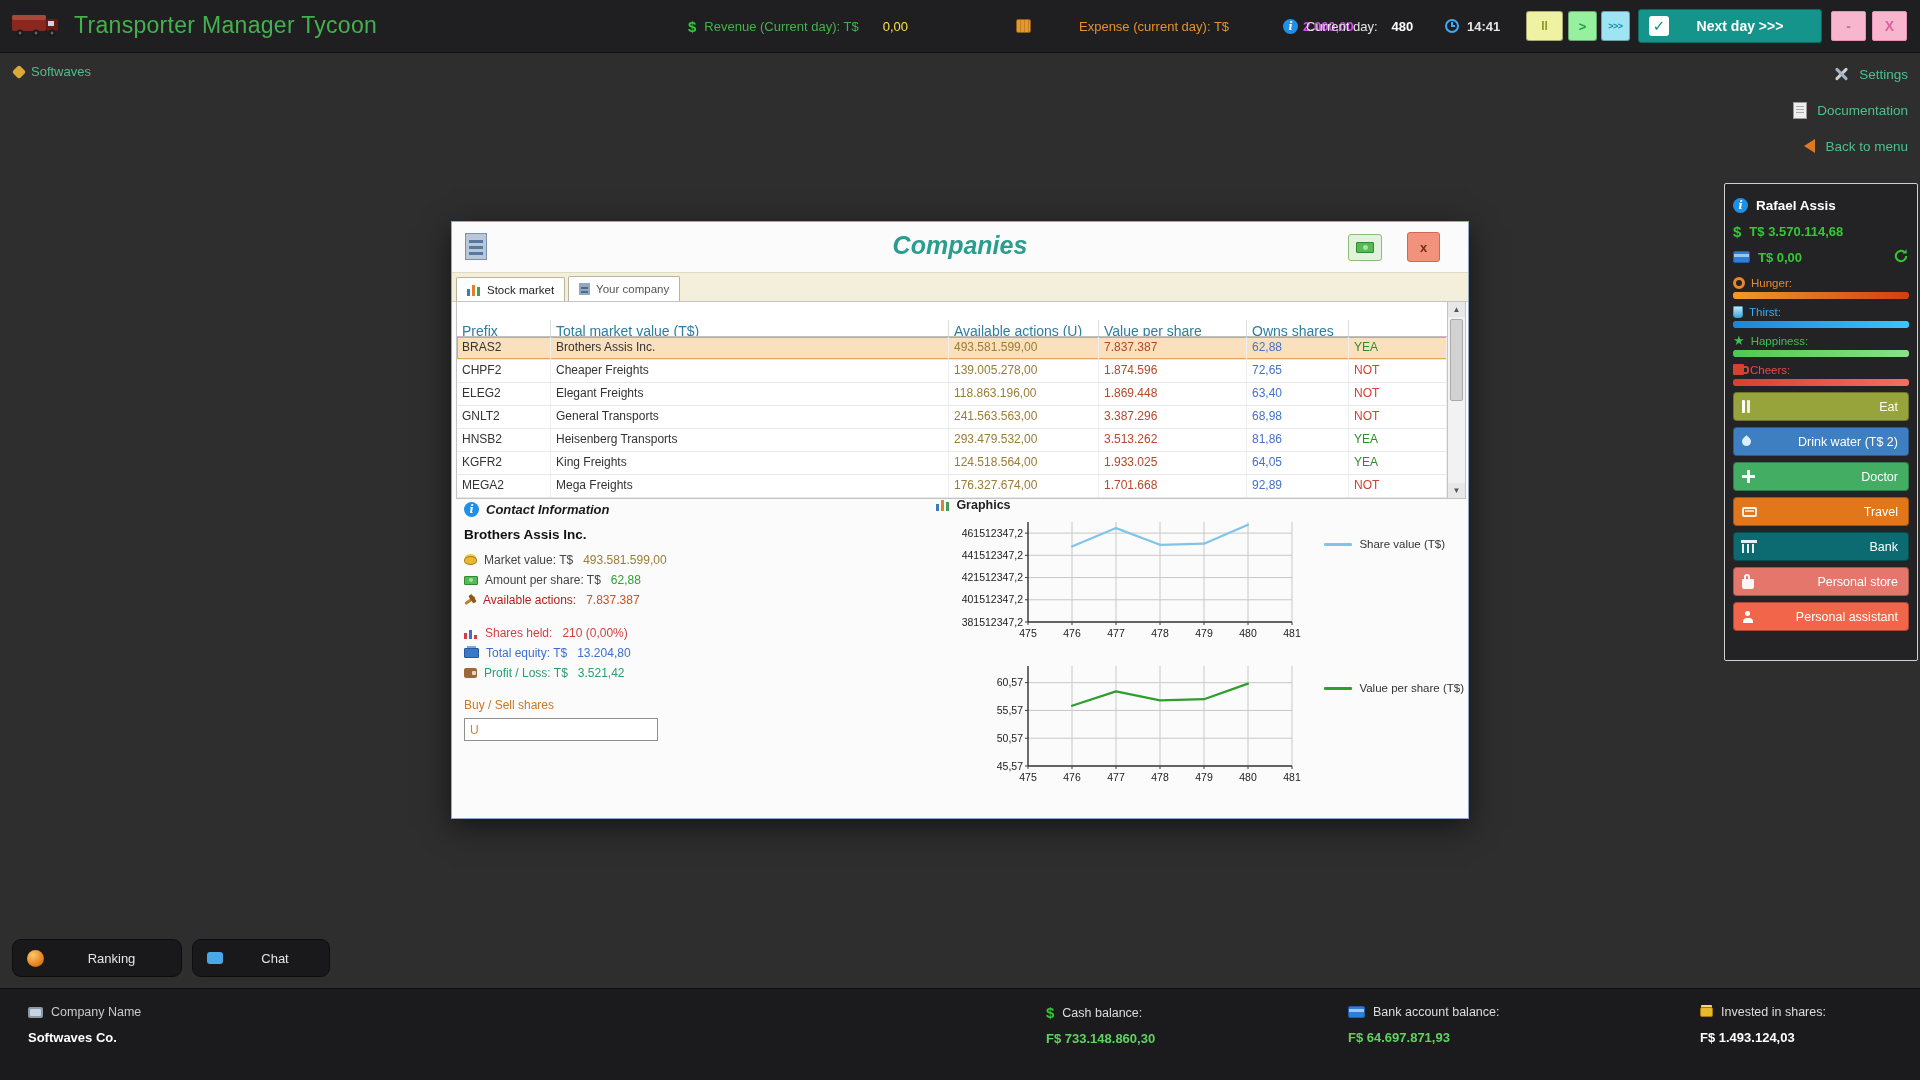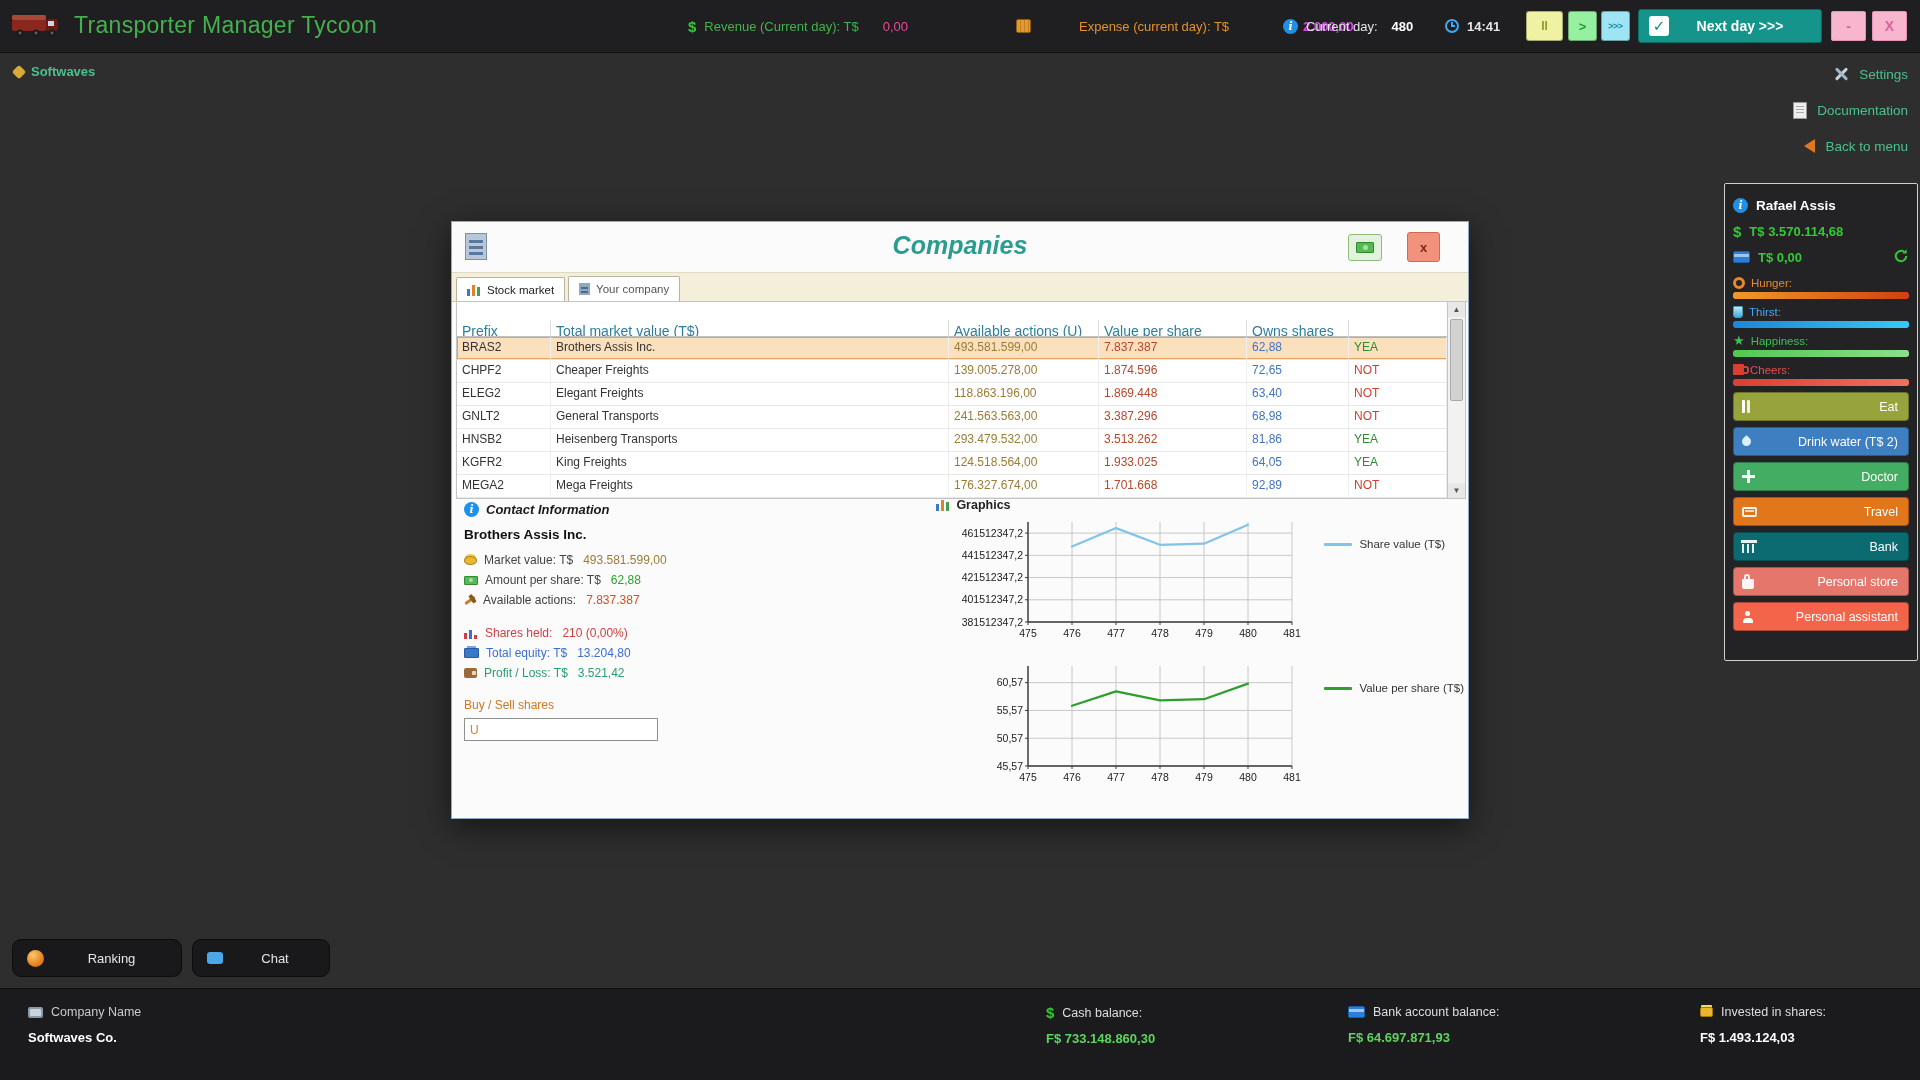--- a/index.html
+++ b/index.html
@@ -6,40 +6,40 @@
   .stage{position:relative;width:1920px;height:1080px;overflow:hidden;background:#2e2e2f;
          font-family:"Liberation Sans",sans-serif;-webkit-font-smoothing:antialiased;}
   .ic{display:inline-block;flex:none;vertical-align:middle;}
 
   
   .topbar{position:absolute;left:0;top:0;width:1920px;height:52px;background:#1f1f21;border-bottom:1px solid #121214;}
   .logo{position:absolute;left:10px;top:6px;}
   .app-title{position:absolute;left:74px;top:12px;font-size:23px;color:#45b14e;letter-spacing:.3px;}
   .tb-group{position:absolute;top:0;height:52px;display:flex;align-items:center;gap:8px;font-size:13px;}
   #g-revenue{left:688px;color:#45b14e;}
-  #g-revenue .val{color:#ec4899;margin-left:16px;}
+  #g-revenue .val{color:#fde047;margin-left:16px;}
   #g-expense{left:1016px;color:#e2922e;gap:48px;}
   #g-expense .val{color:#d946ef;margin-left:26px;font-weight:bold;}
   #g-day{left:1283px;color:#e6e6e6;}
   #g-day .val{color:#fff;font-weight:700;margin-left:6px;}
   #g-time{left:1445px;color:#e5e5e5;font-weight:700;}
   .sbtn{position:absolute;top:11px;height:30px;border-radius:3px;border:1px solid rgba(0,0,0,.3);
         display:flex;align-items:center;justify-content:center;font-weight:700;cursor:pointer;box-sizing:border-box;}
   #btn-pause{left:1526px;width:37px;background:#eef2a2;color:#8f9a28;font-size:12px;}
   #btn-play{left:1568px;width:29px;background:#97f0a0;color:#1f9e3a;font-size:13px;}
   #btn-fast{left:1601px;width:29px;background:#9fe4f2;color:#1787a8;font-size:9px;letter-spacing:-.5px;}
   #btn-nextday{position:absolute;left:1638px;top:9px;width:184px;height:34px;background:#14948a;border:1px solid #0a6b62;
         border-radius:3px;color:#fff;font-size:14px;display:flex;align-items:center;padding:0 10px;box-sizing:border-box;cursor:pointer;}
   #btn-nextday .lbl{flex:1;text-align:center;font-weight:600;}
   .winbtn{position:absolute;top:11px;width:35px;height:30px;background:#f7b5ce;color:#d9649c;font-weight:700;font-size:14px;
         border:1px solid #e391b6;border-radius:2px;display:flex;align-items:center;justify-content:center;cursor:pointer;box-sizing:border-box;}
   #btn-min{left:1831px;} #btn-close{left:1872px;}
 
   
-  .map-tag{position:absolute;left:14px;top:64px;display:flex;align-items:center;gap:7px;color:#4cc08c;font-size:13px;font-weight:bold;}
+  .map-tag{position:absolute;left:14px;top:64px;display:flex;align-items:center;gap:7px;color:#4cc08c;font-size:13px;}
   .nav{position:absolute;right:12px;top:56px;width:230px;}
   .nav-row{height:36px;display:flex;align-items:center;justify-content:flex-end;gap:10px;color:#4cc08c;font-size:13.5px;cursor:pointer;}
 
   
   .panel{position:absolute;left:1724px;top:183px;width:194px;height:478px;background:#232325;border:1px solid #cfcfcf;
          border-radius:2px;padding:8px;box-sizing:border-box;}
   .p-row{display:flex;align-items:center;gap:8px;height:26px;font-size:13px;}
   .p-name{color:#fff;font-weight:700;font-size:13.5px;}
   .p-money{color:#35c835;font-weight:600;}
   .stat{margin-top:5px;}
@@ -453,21 +453,21 @@
               <span style="color: rgb(68, 68, 68);">Market value: T$</span>
               <span class="f-val" style="color: rgb(154, 125, 53);">493.581.599,00</span>
             </div>
             <div class="f-row">
               <span class="ic i-bill sm"></span>
               <span style="color: rgb(68, 68, 68);">Amount per share: T$</span>
               <span class="f-val" style="color: rgb(46, 158, 46);">62,88</span>
             </div>
             <div class="f-row">
               <span class="ic i-gavel"></span>
-              <span style="color: #404040;">Available actions:</span>
+              <span style="color: #b91c1c;">Available actions:</span>
               <span class="f-val" style="color: rgb(208, 80, 32);">7.837.387</span>
             </div>
             <div class="f-row gap">
               <span class="ic i-shares"></span>
               <span style="color: rgb(208, 64, 64);">Shares held:</span>
               <span class="f-val" style="color: rgb(208, 64, 64);">210 (0,00%)</span>
             </div>
             <div class="f-row">
               <span class="ic i-equity"></span>
               <span style="color: rgb(58, 111, 208);">Total equity: T$</span>

